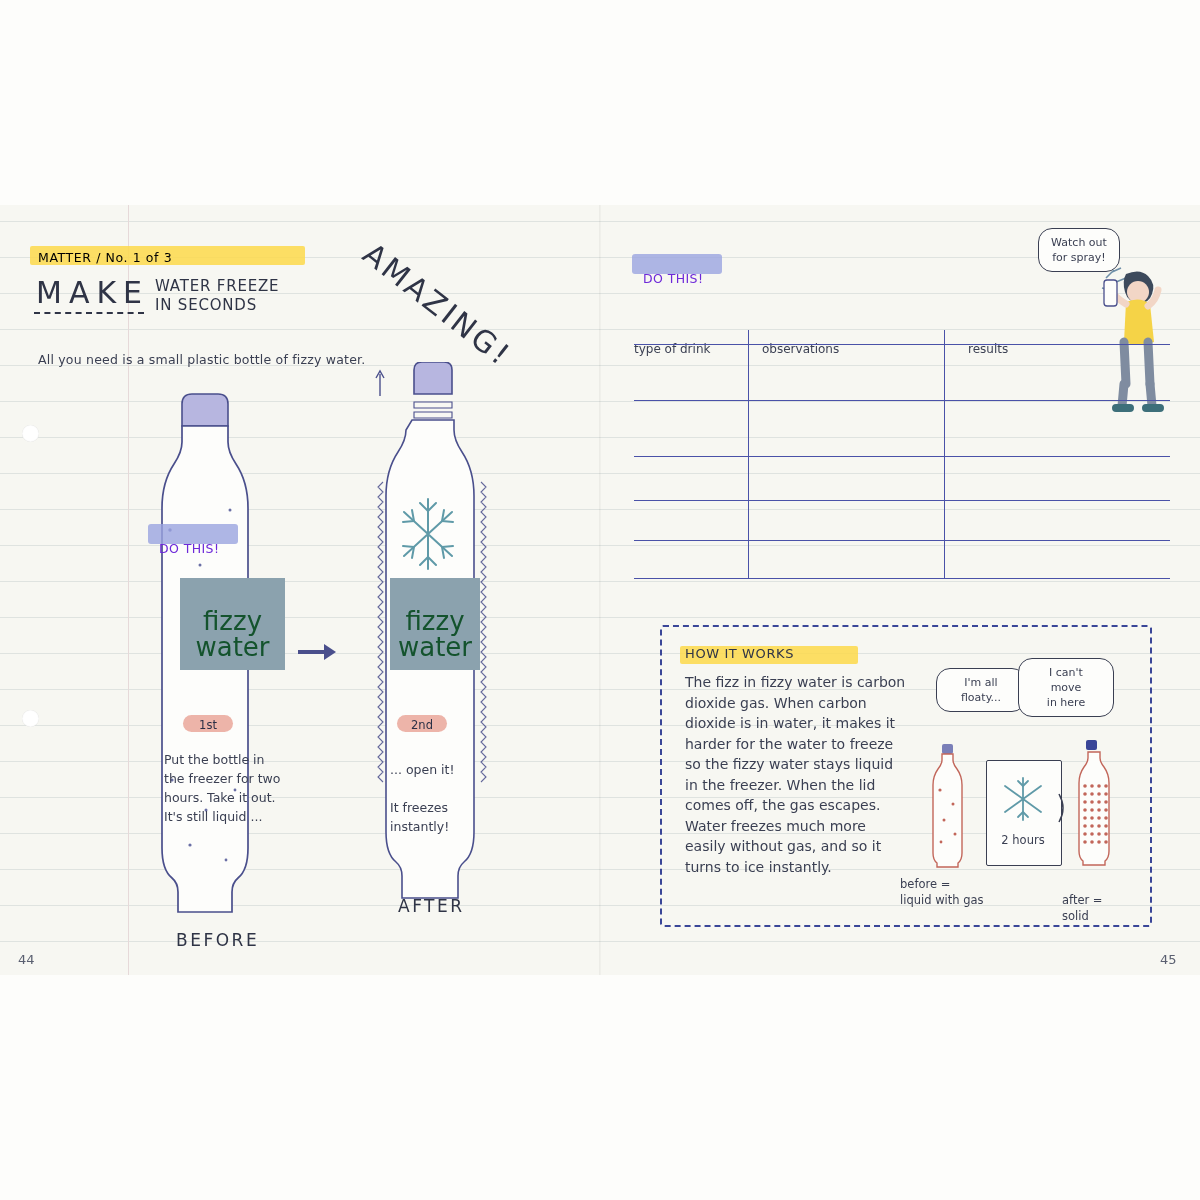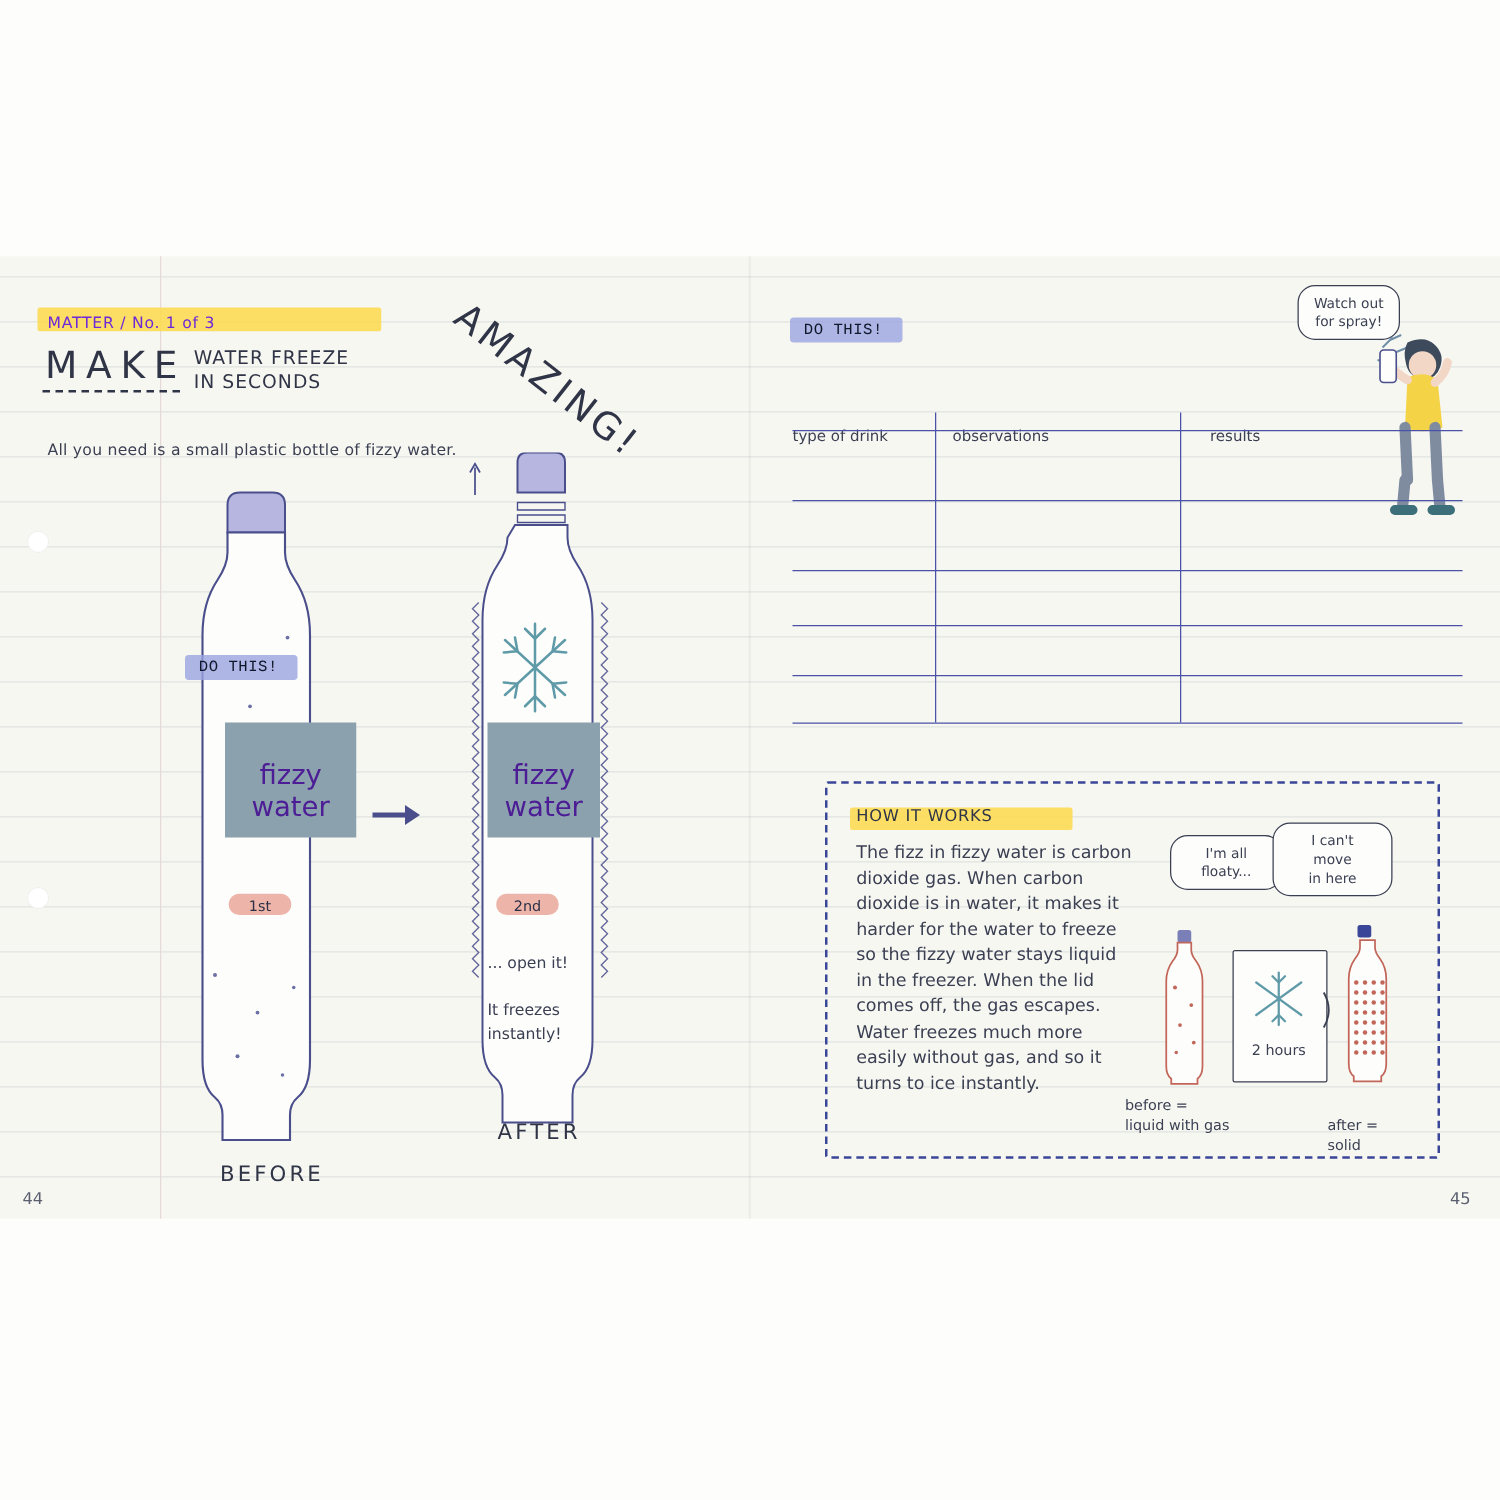--- a/index.html
+++ b/index.html
@@ -34,21 +34,21 @@
   .gutter{
     position:absolute;top:0;left:599px;width:2px;height:770px;
     background:linear-gradient(to right,rgba(0,0,0,.055),rgba(0,0,0,.02));
   }
   
   :root{}
 
   
   .kicker{
     position:absolute;left:38px;top:250px;font-size:12.5px;letter-spacing:.6px;
-    color:#6d28d9;z-index:3;
+    color:#000000;z-index:3;
   }
   .kicker-hl{
     position:absolute;left:30px;top:246px;width:275px;height:19px;
     background:#fdd94b;opacity:.85;border-radius:2px;z-index:2;
   }
   .make-word{
     position:absolute;left:36px;top:275px;font-size:30px;letter-spacing:7px;
     color:#2f3446;font-weight:400;
   }
   .make-rule{
@@ -64,32 +64,32 @@
   .intro{
     position:absolute;left:38px;top:352px;font-size:12.5px;color:#3a3f52;letter-spacing:.2px;
   }
   .amazing{
     position:absolute;left:378px;top:236px;width:220px;height:110px;
     font-size:30px;letter-spacing:3px;color:#2f3446;
     transform:rotate(38deg);transform-origin:left top;
   }
 
   .badge{
-    position:absolute;font-size:12.5px;color:#0f172a;letter-spacing:.4px;
-    padding:2px 6px;z-index:3;font-family:Liberation Mono, monospace;
+    position:absolute;font-size:12.5px;color:#6d28d9;letter-spacing:.4px;
+    padding:16px 6px;z-index:3;
   }
   .badge-bg{
     position:absolute;background:#9aa4e0;opacity:.8;border-radius:3px;z-index:2;
   }
 
   .bottle-label{
     position:absolute;background:#8ba2ae;
   }
   .bottle-text{
-    position:absolute;text-align:center;font-size:22px;color:#4c1d95;line-height:26px;
+    position:absolute;text-align:center;font-size:26px;color:#14532d;line-height:26px;
   }
   .step-chip{
     position:absolute;width:50px;height:17px;background:#eaa79a;border-radius:9px;opacity:.85;
   }
   .step-num{
     position:absolute;font-size:11.5px;color:#2b3046;text-align:center;width:50px;
   }
   .cap-text{
     position:absolute;font-size:12.5px;color:#3a3f52;line-height:19px;
   }
@@ -202,20 +202,24 @@
     <circle cx="50" cy="455" r="1.6" fill="#6a6fa5"></circle>
       <circle cx="86" cy="470" r="1.4" fill="#6a6fa5"></circle>
   </svg>
   <div class="bottle-label" style="left:180px;top:578px;width:105px;height:92px"></div>
   <div class="bottle-text" style="left:180px;top:608px;width:105px">
     <span>fizzy</span><br>
     <span>water</span>
   </div>
   <div class="step-chip" style="left:183px;top:715px"></div>
   <div class="step-num" style="left:183px;top:718px">1st</div>
+  <div class="cap-text" style="left:164px;top:750px;white-space:pre-line">Put the bottle in
+the freezer for two
+hours. Take it out.
+It's still liquid ...</div>
   <div class="bigcap" style="left:176px;top:930px">BEFORE</div>
 
   <svg style="position:absolute;left:296px;top:640px" width="44" height="24">
     <path d="M2 12 h28" stroke="#4a4f8c" stroke-width="4" fill="none"></path>
     <path d="M28 4 l12 8 l-12 8 z" fill="#4a4f8c"></path>
   </svg>
 
   <svg style="position:absolute;left:352px;top:362px" width="150" height="575">
     <path d="M62 8 q0 -8 8 -8 h22 q8 0 8 8 v24 h-38 z" fill="#b7b6e0" stroke="#4a4f8c" stroke-width="1.6"></path>
     <path d="M62 40 h38 v6 h-38z M62 50 h38 v6 h-38z" fill="none" stroke="#4a4f8c" stroke-width="1.1"></path>

